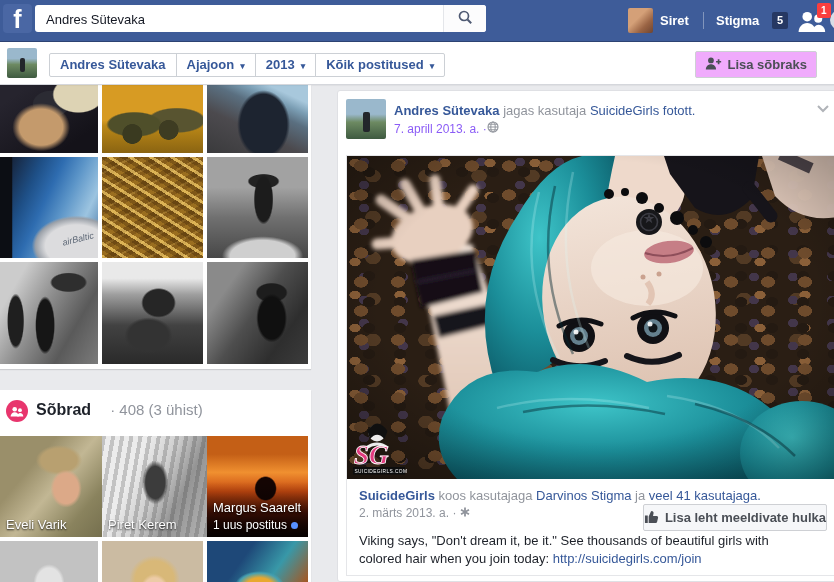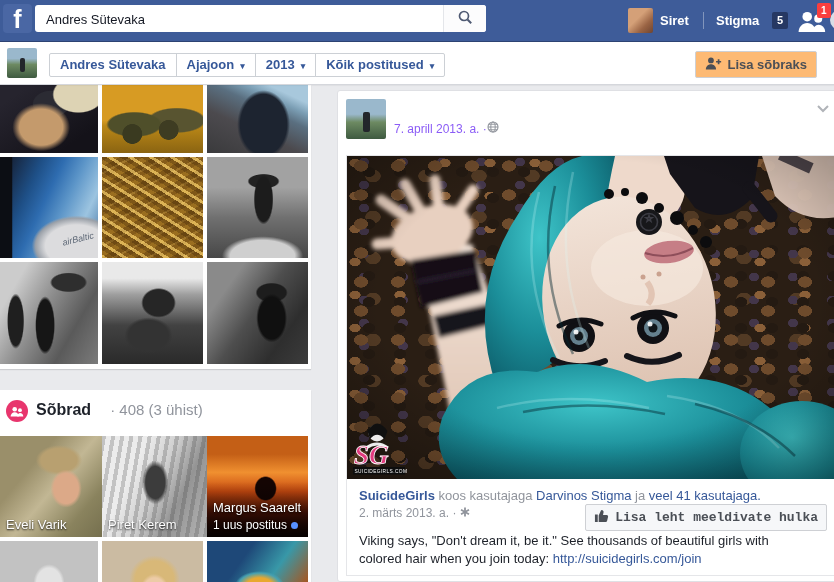--- a/index.html
+++ b/index.html
@@ -35,21 +35,21 @@
              background:linear-gradient(to bottom,#9ab8cc 0 35%,#6d8a62 55%,#3e5a40 100%);overflow:hidden;}
   .tb-avatar i{position:absolute;left:13px;top:10px;width:5px;height:14px;background:#23262b;border-radius:2px;}
   .seg-group{position:absolute;left:49px;top:12px;display:flex;}
   .seg{height:22px;line-height:22px;padding:0 10px;border:1px solid #ccd0d5;margin-left:-1px;background:#fff;
        font-size:13px;font-weight:bold;color:#365899;white-space:nowrap;}
   .seg:first-child{border-radius:2px 0 0 2px;margin-left:0;}
   .seg:last-child{border-radius:0 2px 2px 0;}
   .caret{font-size:9px;margin-left:6px;color:#365899;}
   .caret::after{content:"▾";}
   .add-friend{position:absolute;right:17px;top:10px;height:25px;padding:0 9px;display:flex;align-items:center;gap:6px;
-              background:#fdba74;border:1px solid #ced0d4;border-radius:2px;
+              background:#f0abfc;border:1px solid #ced0d4;border-radius:2px;
               font-size:13px;font-weight:bold;color:#4b4f56;}
 
   
   .photos-card{position:absolute;left:0;top:85px;width:311px;height:284px;background:#fff;
                box-shadow:0 1px 1px rgba(0,0,0,.12);}
   .friends-card{position:absolute;left:0;top:390px;width:311px;height:192px;background:#fff;overflow:hidden;
                box-shadow:0 1px 1px rgba(0,0,0,.12);}
   .tile{position:absolute;overflow:hidden;background:#ccc;}
   .tile .name{position:absolute;left:6px;bottom:5px;color:#fff;font-size:13px;text-shadow:0 1px 2px rgba(0,0,0,.9);white-space:nowrap;}
   .tile .overlay{position:absolute;left:0;right:0;bottom:0;height:55px;
@@ -146,23 +146,23 @@
       radial-gradient(10px 8px at 14px 10px, #6e4b2c 68%, transparent 72%) 0 0/37px 29px,
       radial-gradient(9px 7px at 22px 16px, #241a12 68%, transparent 72%) 0 0/31px 26px,
       radial-gradient(8px 6px at 8px 7px, #8a5f38 68%, transparent 72%) 0 0/45px 33px,
       radial-gradient(7px 6px at 17px 6px, #43364a 68%, transparent 72%) 0 0/39px 23px,
       radial-gradient(11px 9px at 26px 20px, #523a24 68%, transparent 72%) 0 0/53px 41px,
       #2a1e14;}
   .shared-caption{padding:8px 12px 0 12px;font-size:13px;line-height:17px;color:#90949c;}
   .shared-caption a{color:#365899;text-decoration:none;}
   .shared-caption .pagename{font-weight:bold;}
   .shared-sub{padding:2px 12px 0 12px;font-size:12px;color:#90949c;display:flex;align-items:center;gap:4px;}
-  .like-page-btn{position:absolute;right:22px;top:348px;height:25px;padding:0 8px;display:flex;align-items:center;gap:6px;
+  .like-page-btn{position:absolute;right:22px;top:348px;height:25px;padding:0 0;display:flex;align-items:center;gap:6px;
                  background:#f6f7f9;border:1px solid #ced0d4;border-radius:2px;
-                 font-size:13px;font-weight:bold;color:#4b4f56;white-space:nowrap;font-family:Liberation Mono, monospace;}
+                 font-size:13px;font-weight:bold;color:#4b4f56;white-space:nowrap;}
   .shared-message{padding:12px 12px 0 12px;font-size:13px;line-height:18px;color:#1d2129;width:446px;}
   .shared-message a{color:#365899;text-decoration:none;}
 </style>
 </head>
 <body>
 
 <div class="page">
 
   <div class="topnav">
     <div class="fb-logo">f</div>
@@ -255,20 +255,26 @@
     </div>
     <div class="tile ph-bwwoman" style="left:0;top:151px;width:98px;height:101px;"></div>
     <div class="tile ph-blonde" style="left:102px;top:151px;width:101px;height:101px;"></div>
     <div class="tile ph-fish" style="left:207px;top:151px;width:101px;height:101px;"></div>
   </div>
 
   <div class="post-card">
     <div class="post-avatar">
         <i></i>
       </div>
+    <div class="post-head">
+      <a href="#" class="author">Andres Sütevaka</a>
+      <span>jagas kasutaja</span>
+      <a href="#">SuicideGirls</a>
+      <a href="#">fotott.</a>
+    </div>
     <div class="post-sub">
       <span>7. aprill 2013. a. ·</span>
       <span>
         <svg width="12" height="12" viewBox="0 0 12 12">
             <circle cx="6" cy="6" r="5" fill="none" stroke="#90949c" stroke-width="1.1"></circle>
             <ellipse cx="6" cy="6" rx="2.2" ry="5" fill="none" stroke="#90949c" stroke-width="1"></ellipse>
             <path d="M1 6h10M1.8 3.2h8.4M1.8 8.8h8.4" stroke="#90949c" stroke-width="1" fill="none"></path>
           </svg>
       </span>
     </div>

